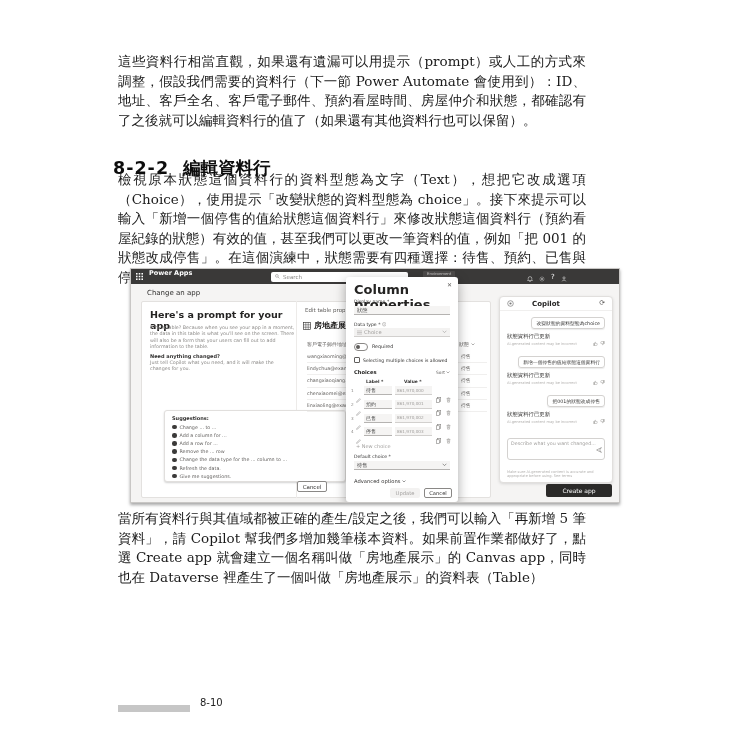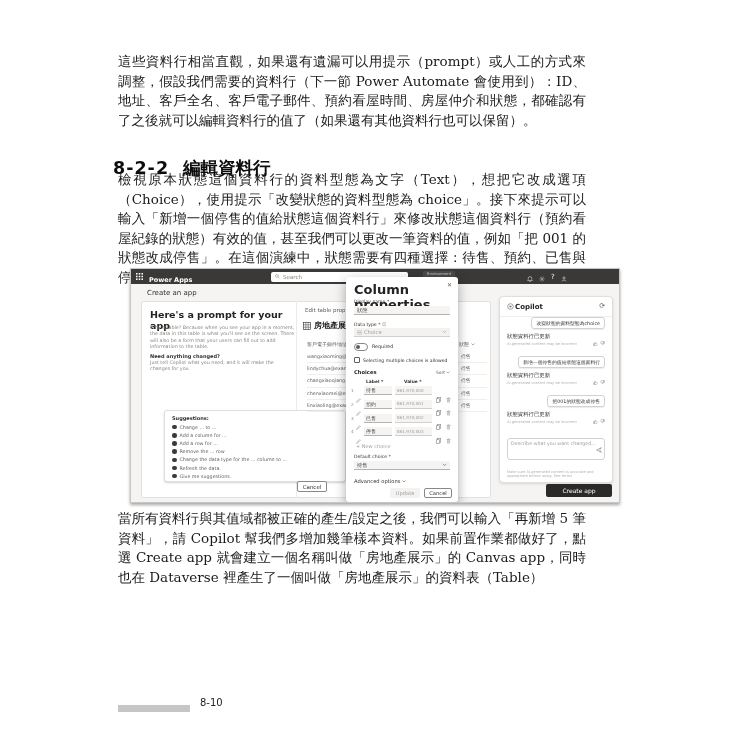--- a/index.html
+++ b/index.html
@@ -15,21 +15,21 @@
   .pgnum{position:absolute;left:200px;top:697px;font-family:"DejaVu Sans",sans-serif;
         font-size:10px;color:#222;}
 
   
   .shot{position:absolute;left:130px;top:268px;width:488px;height:233px;background:#f5f4f3;
         border:1px solid #c9c7c5;box-shadow:0 2px 3px rgba(0,0,0,.35);
         font-family:"DejaVu Sans",sans-serif;overflow:hidden;}
   .shot *{box-sizing:border-box;}
   
   .tb{position:absolute;left:0;top:0;right:0;height:15px;background:#3a3938;display:flex;
-      align-items:flex-end;color:#fff;}
+      align-items:flex-start;color:#fff;}
   .tb-waffle{width:16px;height:15px;display:flex;align-items:center;justify-content:center;}
   .tb-name{font-size:6.5px;font-weight:bold;margin-left:2px;white-space:nowrap;}
   .tb-search{position:absolute;left:140px;top:2.5px;width:137px;height:10px;background:#fff;
       border-radius:2px;color:#8a8886;font-size:5.5px;display:flex;align-items:center;gap:3px;
       padding:0 4px;}
   .tb-bell1{position:absolute;left:281px;top:4px;}
   .tb-env{position:absolute;left:292px;top:1.5px;height:12px;background:#4c4a49;color:#fff;
       padding:1px 4px;border-radius:1px;}
   .tb-env-label{font-size:3.8px;line-height:4.2px;color:#d0cecd;}
   .tb-env-name{font-size:5px;line-height:6px;font-weight:bold;}
@@ -111,22 +111,22 @@
   .adv{position:absolute;left:8px;top:201px;font-size:5.2px;color:#323130;display:flex;gap:2px;
       align-items:center;}
   .btn-update{position:absolute;left:44px;top:211px;width:30px;height:10px;background:#f3f2f1;
       color:#a19f9d;border-radius:2px;font-size:5.2px;display:flex;align-items:center;justify-content:center;}
   .btn-cancel-dlg{position:absolute;left:78px;top:211px;width:28px;height:10px;background:#fff;
       border:1px solid #8a8886;border-radius:2px;font-size:5.2px;color:#323130;display:flex;
       align-items:center;justify-content:center;}
   
   .cop{position:absolute;left:368px;top:27px;width:114px;height:187px;background:#fff;
       border:1px solid #e1dfdd;border-radius:4px;box-shadow:0 1px 3px rgba(0,0,0,.12);z-index:3;}
-  .cop-head{position:absolute;left:0;top:0;right:0;height:20px;border-bottom:1px solid #f0efee;
-      display:flex;align-items:center;padding:0 7px;gap:1px;}
+  .cop-head{position:absolute;left:0;top:0;right:0;height:14px;border-bottom:1px solid #f0efee;
+      display:flex;align-items:center;padding:0 7px;gap:18px;}
   .cop-title{font-size:7px;font-weight:600;color:#242322;}
   .cop-refresh{margin-left:auto;font-size:7px;color:#605e5c;line-height:7px;}
   .cop-body{position:absolute;left:7px;right:7px;top:20px;bottom:46px;display:flex;
       flex-direction:column;gap:4px;overflow:hidden;}
   .msg-user{align-self:flex-end;max-width:96px;border:1px solid #d4d2d0;border-radius:3px;
       padding:2px 4px;font-size:4.8px;color:#323130;box-shadow:0 1px 1px rgba(0,0,0,.08);}
   .msg-bot{width:100%;margin-bottom:6px;}
   .msg-bot-text{font-size:5.4px;color:#323130;}
   .msg-foot{display:flex;justify-content:space-between;align-items:center;margin-top:1px;}
   .msg-note{font-size:3.6px;color:#b3b1af;}
@@ -197,21 +197,21 @@
             <circle cx="5" cy="5" r="1.4" fill="none" stroke="#fff" stroke-width=".8"></circle>
             <path d="M5 .8v1.6M5 7.6v1.6M.8 5h1.6M7.6 5h1.6M2 2l1.1 1.1M6.9 6.9L8 8M8 2L6.9 3.1M3.1 6.9L2 8" stroke="#fff" stroke-width=".8"></path>
           </svg></span>
       <span class="tb-q">?</span>
       <span><svg width="6" height="6" viewBox="0 0 10 10">
             <circle cx="5" cy="3.2" r="1.8" fill="none" stroke="#fff" stroke-width=".8"></circle>
             <path d="M1.8 9a3.4 3.4 0 016.4 0" fill="none" stroke="#fff" stroke-width=".8"></path>
           </svg></span>
     </div>
 
-    <div class="pg-title">Create an app</div>
+    <div class="pg-title">Change an app</div>
 
     <div class="card-main"></div>
     <div class="vline"></div>
 
     <div class="h-table">Here's a prompt for your app</div>
     <div class="p-why">Why a table? Because when you see your app in a moment, the data in this table is what you'll see on the screen. There will also be a form that your users can fill out to add information to the table.</div>
     <div class="h-need">Need anything changed?</div>
     <div class="p-need">Just tell Copilot what you need, and it will make the changes for you.</div>
 
     <div class="sg">

